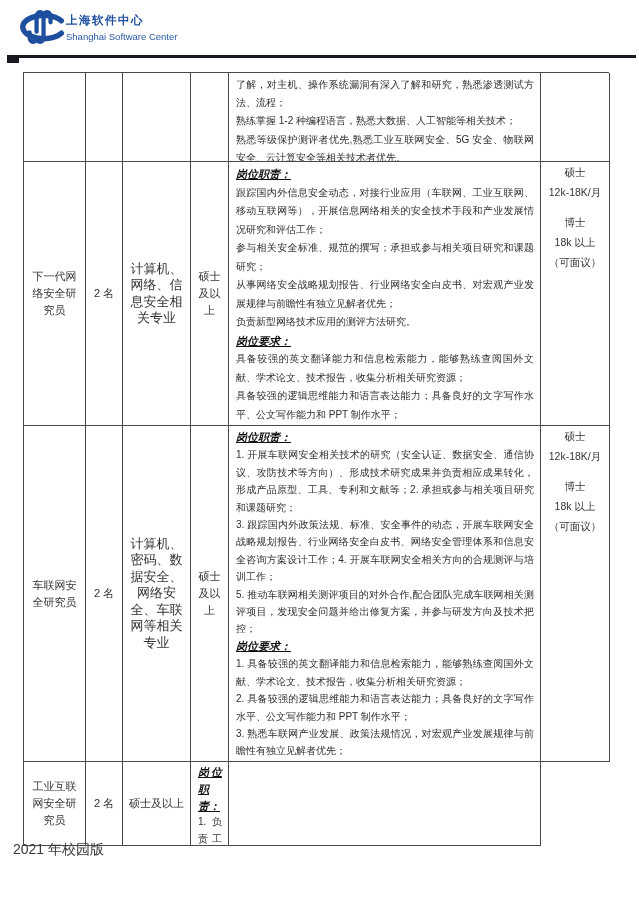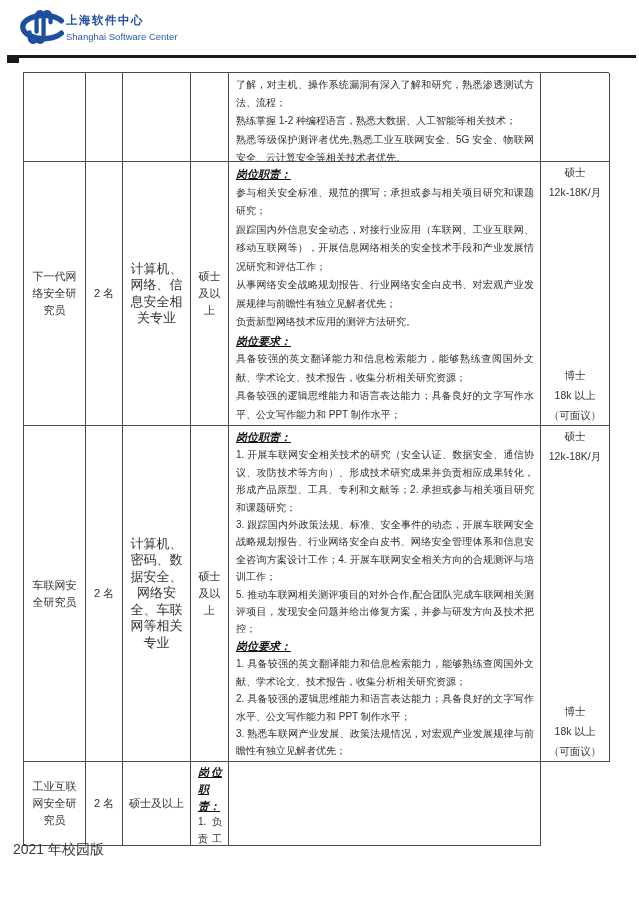--- a/index.html
+++ b/index.html
@@ -40,21 +40,21 @@
     text-align:justify;color:#2e2e2e;
   }
   .row-2 .c-desc{line-height:18.5px;}
   .row-3 .c-desc{line-height:17.4px;}
   .row-4 .c-desc{line-height:16.8px;padding-top:2px;}
   .sec-heading{
     font-weight:bold;font-style:italic;text-decoration:underline;
     color:#111;font-size:11px;
   }
   .c-salary{
-    display:flex;flex-direction:column;align-items:center;justify-content:space-between;
+    display:flex;flex-direction:column;align-items:center;justify-content:flex-start;
     gap:10px;font-size:10.5px;line-height:20px;text-align:center;color:#333;
   }
   
   .footer-note{position:absolute;left:13px;top:841px;font-size:14px;color:#3a3a3a;}
 </style>
 </head>
 <body>
 
 <div class="page">
 
@@ -103,22 +103,22 @@
           <span>2 名</span>
         </div>
         <div class="cell c-major">
           <span>计算机、网络、信息安全相关专业</span>
         </div>
         <div class="cell c-education">
           <span>硕士及以上</span>
         </div>
         <div class="cell c-desc">
           <div class="sec-heading">岗位职责：</div>
+          <div class="para">跟踪国内外信息安全动态，对接行业应用（车联网、工业互联网、移动互联网等），开展信息网络相关的安全技术手段和产业发展情况研究和评估工作；</div>
           <div class="para">参与相关安全标准、规范的撰写；承担或参与相关项目研究和课题研究；</div>
-          <div class="para">跟踪国内外信息安全动态，对接行业应用（车联网、工业互联网、移动互联网等），开展信息网络相关的安全技术手段和产业发展情况研究和评估工作；</div>
           <div class="para">从事网络安全战略规划报告、行业网络安全白皮书、对宏观产业发展规律与前瞻性有独立见解者优先；</div>
           <div class="para">负责新型网络技术应用的测评方法研究。</div>
           <div class="sec-heading">岗位要求：</div>
           <div class="para">具备较强的英文翻译能力和信息检索能力，能够熟练查阅国外文献、学术论文、技术报告，收集分析相关研究资源；</div>
           <div class="para">具备较强的逻辑思维能力和语言表达能力；具备良好的文字写作水平、公文写作能力和 PPT 制作水平；</div>
           <div class="para">熟练掌握一门编程语言，有一定的开发经验；</div>
         </div>
         <div class="cell c-salary">
           <div class="salary-group">
             <div class="salary-line">硕士</div>

